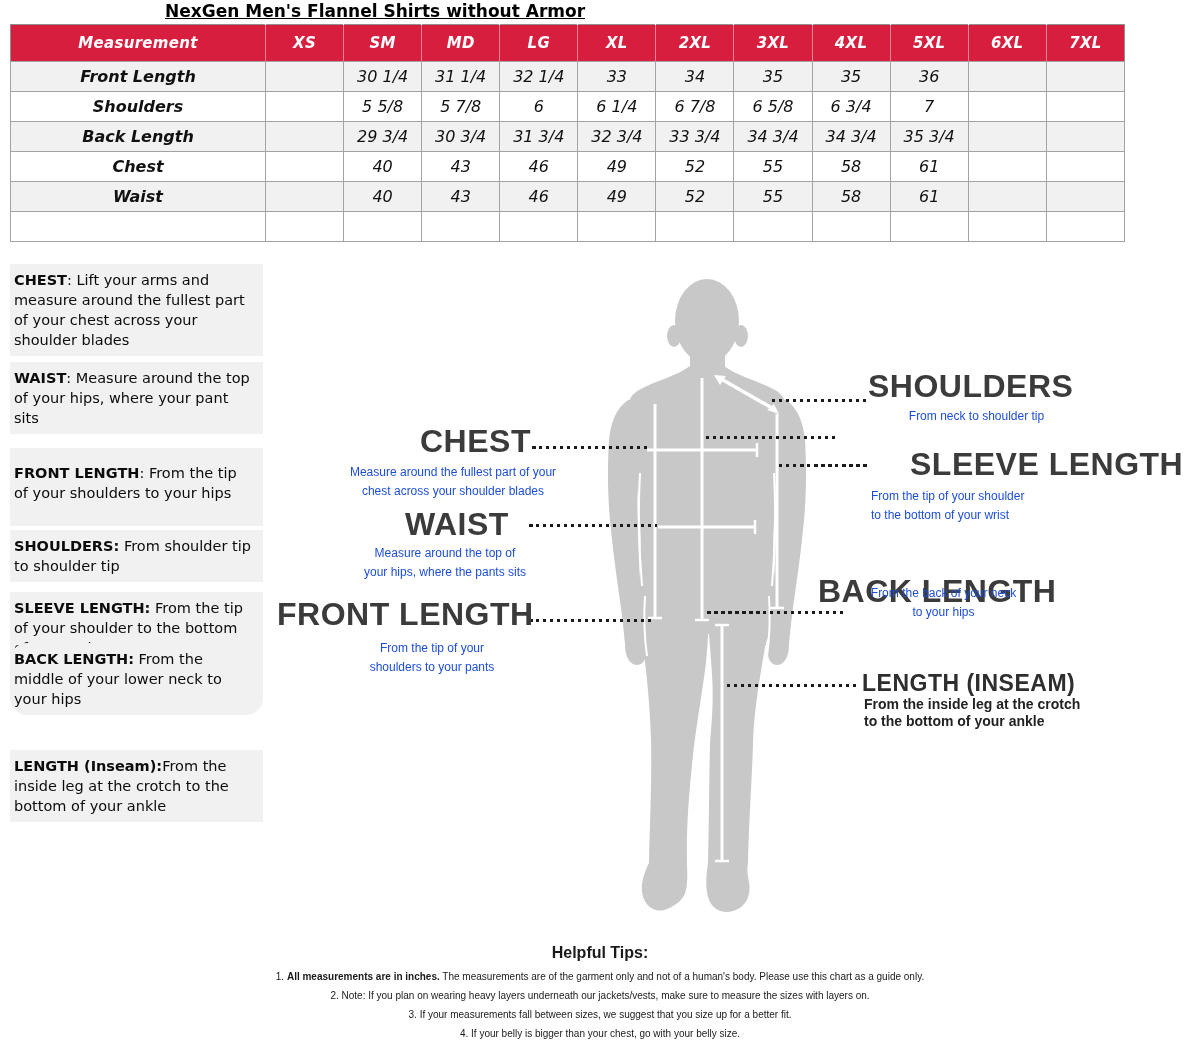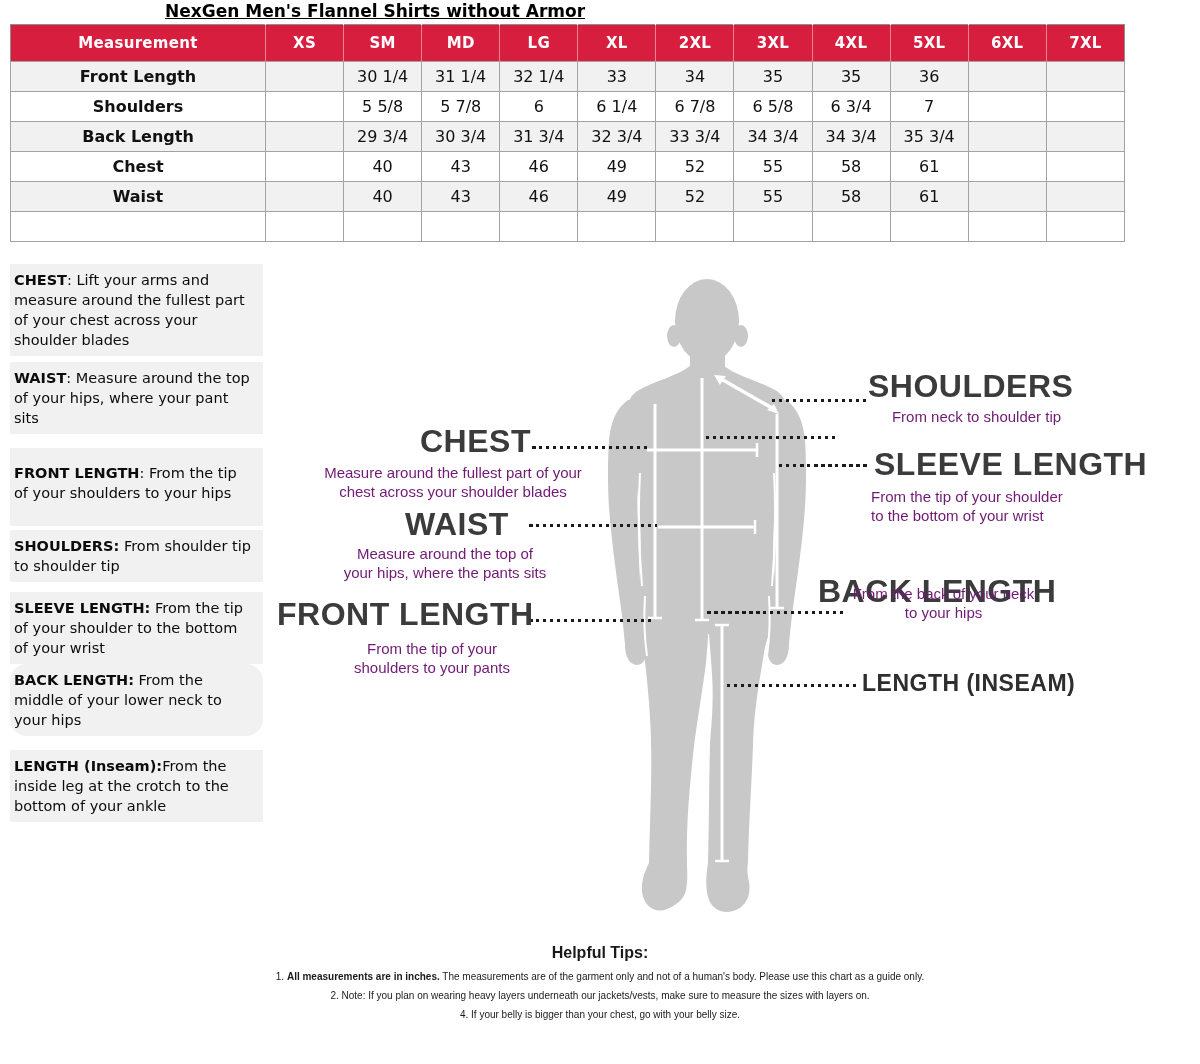--- a/index.html
+++ b/index.html
@@ -3,46 +3,46 @@
 <meta charset="utf-8">
 <style>
   html,body{margin:0;padding:0;background:#fff;}
   #page{position:relative;width:1200px;height:1064px;background:#fff;overflow:hidden;
         font-family:"DejaVu Sans",sans-serif;color:#111;}
 
   
   .chart-title{position:absolute;left:165px;top:1px;font-size:17px;font-weight:bold;color:#000;text-decoration:underline;}
 
   
-  .tblwrap{position:absolute;left:10px;top:24px;width:890px;}
+  .tblwrap{position:absolute;left:10px;top:24px;width:890px;font-style:italic;}
   table.size{border-collapse:collapse;table-layout:fixed;width:1115px;border:1px solid #8f8f8f;}
   table.size th{background:var(--header-red,#D81E3F);color:var(--header-text,#fff);
       font-size:15px;font-weight:bold;height:34px;border-left:1px solid rgba(255,255,255,.45);
       letter-spacing:.3px;}
   table.size th:first-child{border-left:none;}
   table.size td{border:1px solid #a3a3a3;text-align:center;font-size:16px;height:29px;
       background:#fff;padding:0 2px;overflow:hidden;white-space:nowrap;}
   table.size tr.alt td{background:var(--row-alt,#F1F1F1);}
   table.size td.rowlabel{font-weight:bold;}
 
   
   .defblock{position:absolute;left:10px;width:253px;box-sizing:border-box;
       background:var(--row-alt,#F1F1F1);padding:6px 8px 6px 4px;font-size:14.5px;line-height:20px;color:#0c0c0c;}
   .defblock b{font-weight:bold;}
   .d1{top:264px;} .d2{top:362px;} .d3{top:448px;padding-top:15px;padding-bottom:23px;}
-  .d4{top:530px;} .d5{top:592px;} .d6{top:664px;border-radius:17px;} .d7{top:750px;}
+  .d4{top:530px;} .d5{top:592px;} .d6{top:643px;border-radius:17px;} .d7{top:750px;}
 
   
   .fig{position:absolute;left:595px;top:278px;width:300px;height:660px;}
   .biglabel{position:absolute;font-family:"Liberation Sans",sans-serif;font-weight:bold;
       font-size:32px;color:var(--label-dark,#3B3B3B);letter-spacing:.5px;white-space:nowrap;}
   .smlabel{position:absolute;font-family:"Liberation Sans",sans-serif;font-weight:bold;
       font-size:23px;color:#2e2e2e;letter-spacing:.5px;white-space:nowrap;}
-  .desc{position:absolute;font-family:"Liberation Sans",sans-serif;font-size:15px;line-height:19px;
-      color:#701a75;white-space:pre-line;}
+  .desc{position:absolute;font-family:"Liberation Sans",sans-serif;font-size:12px;line-height:19px;
+      color:#1d4ed8;white-space:pre-line;}
   .desc.center{text-align:center;}
   .desc.smallbold{font-size:14px;line-height:17px;font-weight:600;color:#222;}
   .dots{position:absolute;height:3px;
       background:repeating-linear-gradient(90deg,#1b1b1b 0 3.5px,transparent 3.5px 7px);}
 
   
   .tips{position:absolute;left:0;top:944px;width:1200px;text-align:center;
       font-family:"Liberation Sans",sans-serif;color:#1a1a1a;}
   .tips .hd{font-size:16px;font-weight:bold;margin-bottom:9px;}
   .tips .line{font-size:10px;margin-bottom:8px;}
@@ -248,30 +248,33 @@
   <div class="desc center" style="left:320px;top:544px;width:250px">Measure around the top of
 your hips, where the pants sits</div>
 
   <div class="biglabel" style="left:277px;top:596px">FRONT LENGTH</div>
   <div class="desc center" style="left:332px;top:639px;width:200px">From the tip of your
 shoulders to your pants</div>
 
   <div class="biglabel" style="left:868px;top:368px">SHOULDERS</div>
   <div class="desc center" style="left:874px;top:407px;width:205px">From neck to shoulder tip</div>
 
-  <div class="biglabel" style="left:874px;top:446px">SLEEVE LENGTH</div>
+  <div class="biglabel" style="left:910px;top:446px">SLEEVE LENGTH</div>
   <div class="desc" style="left:871px;top:487px">From the tip of your shoulder
 to the bottom of your wrist</div>
 
   <div class="biglabel" style="left:818px;top:573px">BACK LENGTH</div>
   <div class="desc center" style="left:826px;top:584px;width:235px">From the back of your neck
 to your hips</div>
 
   <div class="smlabel" style="left:862px;top:670px">LENGTH (INSEAM)</div>
+  <div class="desc smallbold" style="left:864px;top:696px">From the inside leg at the crotch
+to the bottom of your ankle</div>
 
   <div class="tips">
     <div class="hd">Helpful Tips:</div>
     <div class="line"><span>1. </span><b>All measurements are in inches.</b><span> The measurements are of the garment only and not of a human's body. Please use this chart as a guide only.</span></div>
     <div class="line"><span>2. </span><b></b><span>Note: If you plan on wearing heavy layers underneath our jackets/vests, make sure to measure the sizes with layers on.</span></div>
+    <div class="line"><span>3. </span><b></b><span>If your measurements fall between sizes, we suggest that you size up for a better fit.</span></div>
     <div class="line"><span>4. </span><b></b><span>If your belly is bigger than your chest, go with your belly size.</span></div>
   </div>
 
 </div>
 
 </body></html>

